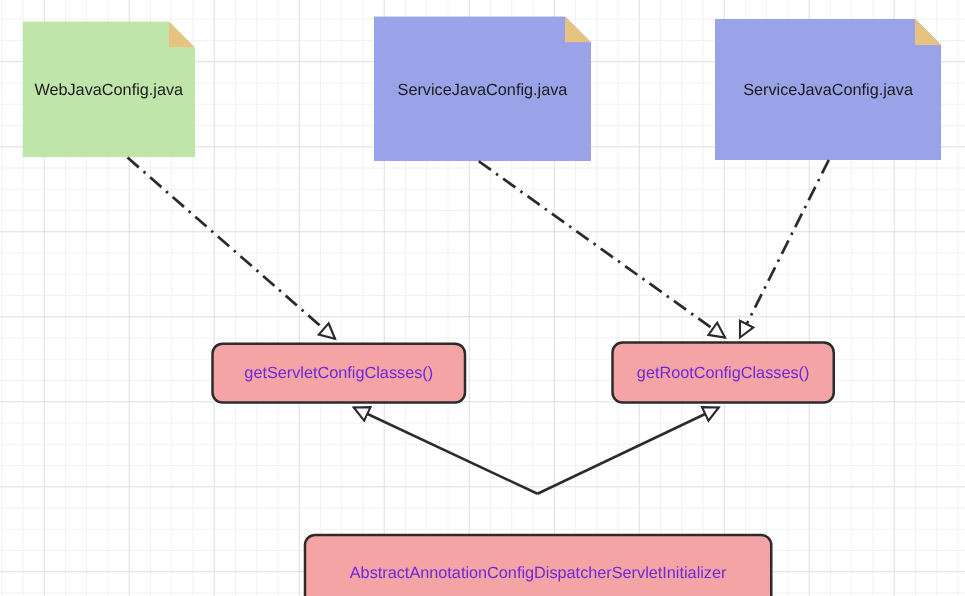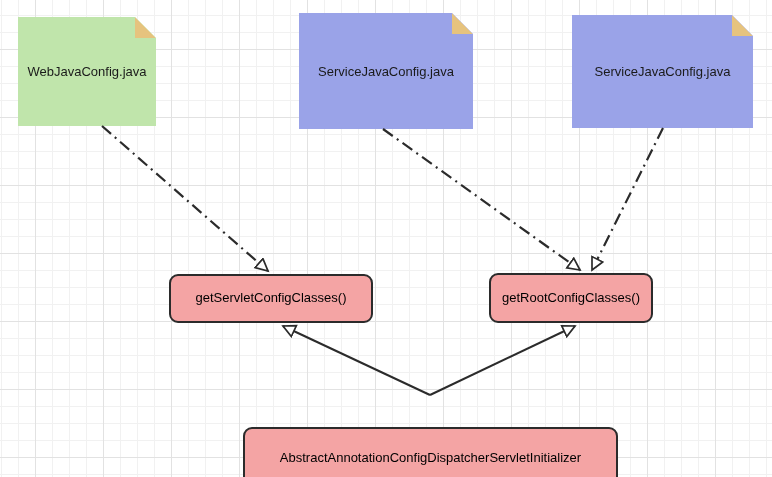--- a/index.html
+++ b/index.html
@@ -45,21 +45,21 @@
     background: #f4a4a4;
     border: 2px solid #2b2b2b;
     border-radius: 9px;
     display: flex;
     flex-direction: column;
     align-items: center;
     justify-content: center;
     text-align: center;
     font-size: 13px;
     line-height: 1.45;
-    color: #000000;
+    color: #6d28d9;
   }
   #edges {
     position: absolute;
     left: 0; top: 0;
     width: 772px;
     height: 477px;
   }
   #edges line { pointer-events: stroke; }
   .edge-dashdot {
     stroke: #2b2b2b;
@@ -91,21 +91,21 @@
 
   <div class="note blue" style="left:572px; top:15px; width:181px; height:113px;">
     <span class="fold"></span>
     <span class="label">ServiceJavaConfig.java</span>
   </div>
 
   <div class="pinkbox" style="left:169px; top:274px; width:204px; height:49px;">
     <span class="label">getServletConfigClasses()</span>
   </div>
 
-  <div class="pinkbox" style="left:489px; top:273px; width:164px; height:50px;">
+  <div class="pinkbox" style="left:489px; top:273px; width:179px; height:50px;">
     <span class="label">getRootConfigClasses()</span>
   </div>
 
   <div class="pinkbox" style="left:243px; top:395px; width:375px; height:63px;margin-top:32px;">
     <span class="label">AbstractAnnotationConfigDispatcherServletInitializer</span>
   </div>
 
   <svg id="edges" viewBox="0 0 772 477" xmlns="http://www.w3.org/2000/svg">
     <defs>
       <marker id="arrowOpen" markerUnits="userSpaceOnUse" markerWidth="18" markerHeight="16" refX="13" refY="7" orient="auto">

